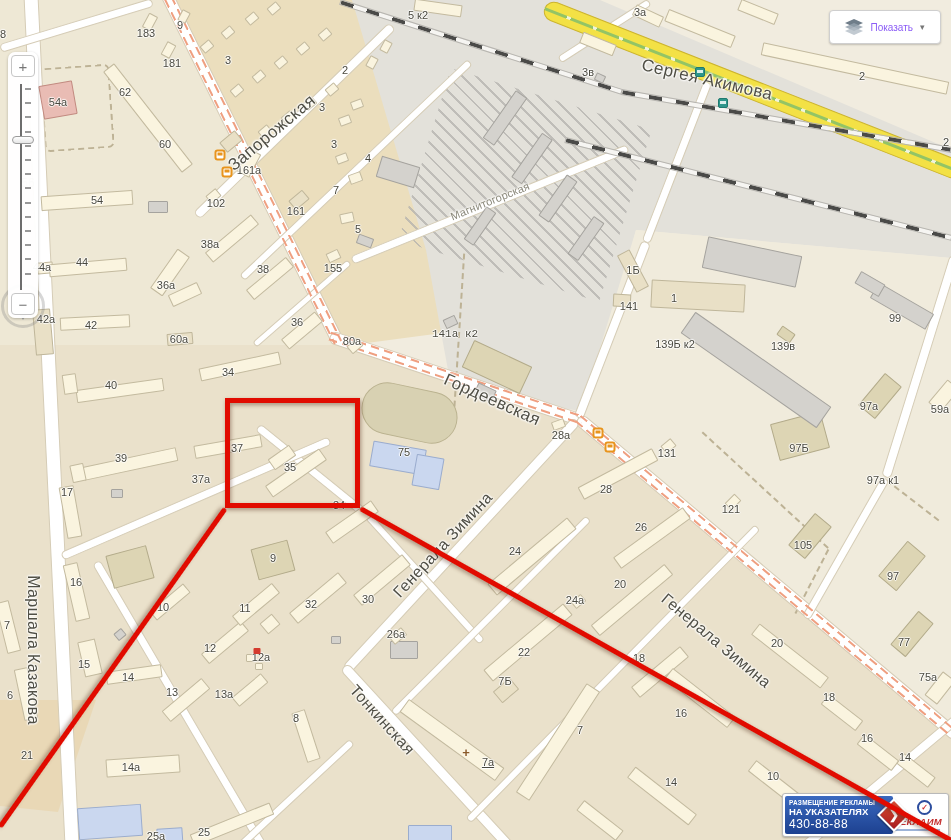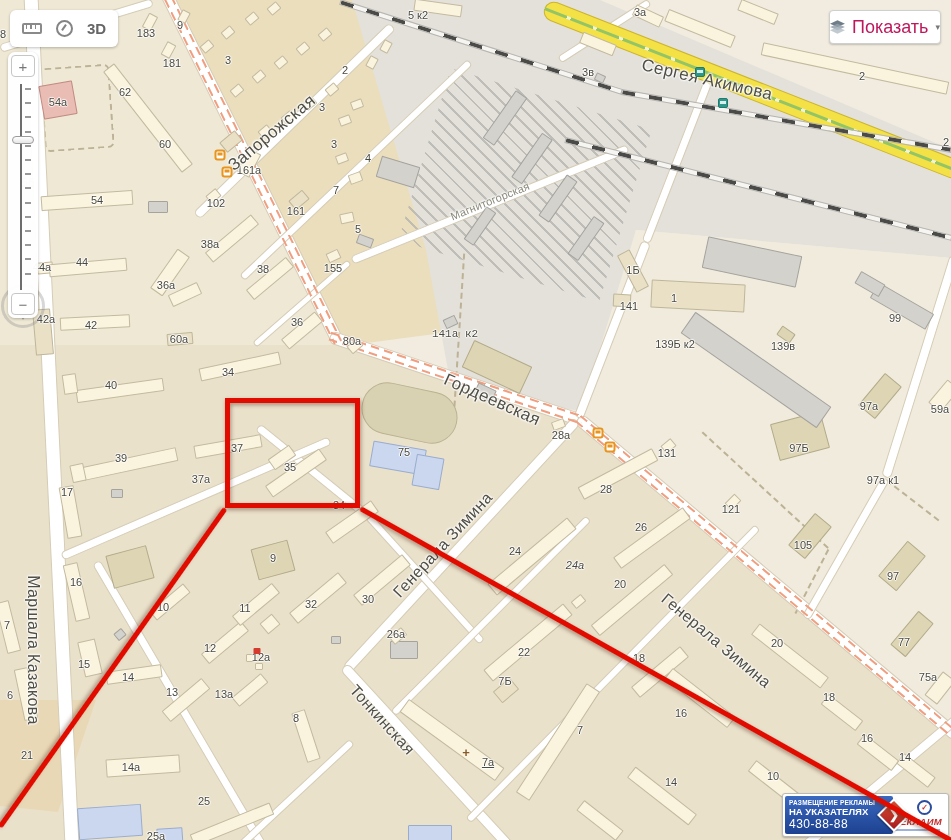--- a/index.html
+++ b/index.html
@@ -61,21 +61,21 @@
   .zhandle{position:absolute;left:4px;top:84px;width:22px;height:8px;background:linear-gradient(#fff,#e6e6e6);
     border:1px solid #9b9b9b;border-radius:4px;cursor:grab;box-sizing:border-box}
   .compass{position:absolute;left:1px;top:284px;width:44px;height:44px;border:3px solid rgba(140,140,140,.35);
     border-radius:50%;box-sizing:border-box;z-index:79;display:flex;align-items:center;justify-content:center;
     flex-direction:column;cursor:pointer}
   .c-up{width:0;height:0;border-left:8px solid rgba(0,0,0,0);border-right:8px solid rgba(0,0,0,0);border-bottom:15px solid #3c3c3c}
   .c-dn{width:0;height:0;border-left:8px solid rgba(0,0,0,0);border-right:8px solid rgba(0,0,0,0);border-top:13px solid #ababab}
   .showbtn{position:absolute;left:829px;top:10px;width:112px;height:34px;background:#fff;border:1px solid #cfcfcf;
     border-radius:4px;box-shadow:0 1px 2px rgba(0,0,0,.2);display:flex;align-items:center;justify-content:center;
     gap:7px;z-index:80;cursor:pointer;box-sizing:border-box}
-  .show-label{font-size:18px;color:#be185d}
+  .show-label{font-size:10px;color:#8b5cf6}
   .show-caret{font-size:9px;color:#777}
 
   .ad{position:absolute;left:782px;top:793px;width:167px;height:44px;background:#fff;border:1px solid #b9b9b9;
     border-radius:3px;box-shadow:0 1px 2px rgba(0,0,0,.25);display:flex;padding:2px;box-sizing:border-box;z-index:60;cursor:pointer}
   .ad-blue{position:relative;width:108px;background:linear-gradient(#3a69c0,#1d4190);border-radius:2px;color:#fff;
     display:flex;flex-direction:column;justify-content:center;padding:2px 4px;box-sizing:border-box}
   .ad-l1{font-size:6.5px;font-weight:bold;letter-spacing:.2px;white-space:nowrap}
   .ad-l2{font-size:9.5px;font-weight:bold;white-space:nowrap}
   .ad-l3{font-size:12px;font-weight:normal;letter-spacing:.5px}
   .ad-diamond{position:absolute;right:-13px;top:7px;width:24px;height:24px;background:linear-gradient(135deg,#d94b30,#a71d20);
@@ -338,34 +338,34 @@
       <div class="hn" style="left: 128px; top: 677px;">14</div>
       <div class="hn" style="left: 172px; top: 692px;">13</div>
       <div class="hn" style="left: 224px; top: 694px;">13а</div>
       <div class="hn" style="left: 210px; top: 648px;">12</div>
       <div class="hn" style="left: 245px; top: 608px;">11</div>
       <div class="hn" style="left: 163px; top: 607px;">10</div>
       <div class="hn" style="left: 10px; top: 695px;">6</div>
       <div class="hn" style="left: 7px; top: 625px;">7</div>
       <div class="hn" style="left: 27px; top: 755px;">21</div>
       <div class="hn" style="left: 131px; top: 767px;">14а</div>
-      <div class="hn" style="left: 204px; top: 801px; text-align: right;">25</div>
+      <div class="hn" style="left: 204px; top: 832px; text-align: right;">25</div>
       <div class="hn" style="left: 156px; top: 836px;">25а</div>
       <div class="hn" style="left: 261px; top: 657px;">12а</div>
       <div class="hn" style="left: 296px; top: 718px;">8</div>
       <div class="hn" style="left: 273px; top: 558px;">9</div>
       <div class="hn" style="left: 311px; top: 604px;">32</div>
       <div class="hn" style="left: 368px; top: 599px;">30</div>
       <div class="hn" style="left: 396px; top: 634px;">26а</div>
       <div class="hn" style="left: 524px; top: 652px;">22</div>
       <div class="hn" style="left: 505px; top: 681px;">7Б</div>
       <div class="hn" style="left: 488px; top: 762px; text-decoration: underline;">7а</div>
       <div class="hn" style="left: 580px; top: 730px;">7</div>
       <div class="hn" style="left: 515px; top: 551px;">24</div>
-      <div class="hn" style="left: 575px; top: 565px; font-style: italic;">24а</div>
+      <div class="hn" style="left: 575px; top: 600px;">24а</div>
       <div class="hn" style="left: 620px; top: 584px;">20</div>
       <div class="hn" style="left: 641px; top: 527px;">26</div>
       <div class="hn" style="left: 606px; top: 489px;">28</div>
       <div class="hn" style="left: 561px; top: 435px;">28а</div>
       <div class="hn" style="left: 639px; top: 658px;">18</div>
       <div class="hn" style="left: 777px; top: 643px;">20</div>
       <div class="hn" style="left: 829px; top: 697px;">18</div>
       <div class="hn" style="left: 867px; top: 738px;">16</div>
       <div class="hn" style="left: 905px; top: 757px;">14</div>
       <div class="hn" style="left: 773px; top: 776px;">10</div>
@@ -391,25 +391,20 @@
       <div class="hn" style="left: 640px; top: 12px;">3а</div>
       <div class="hn" style="left: 418px; top: 15px;">5 к2</div>
       <div class="hn" style="left: 588px; top: 72px;">3в</div>
       <div class="hn" style="left: 862px; top: 76px;">2</div>
       <div class="hn" style="left: 946px; top: 142px;">2</div>
       <div class="red-rect" style="left: 225px; top: 398px; width: 135px; height: 110px; border-color: rgb(225, 11, 0);"></div>
       <div class="red-line" style="left: -82.2749px; top: 664.5px; width: 389.55px; height: 5px; transform: rotate(125.281deg); background: rgb(225, 11, 0);"></div>
       <div class="red-line" style="left: 316.566px; top: 671.5px; width: 677.868px; height: 5px; transform: rotate(29.3255deg); background: rgb(225, 11, 0);"></div>
     </div>
 
-  <div class="toolbar">
-    <span class="icon-ruler"></span>
-    <span class="icon-pano"></span>
-    <span class="lbl-3d">3D</span>
-  </div>
 
   <div class="zoomer">
     <div class="zbtn" style="top:3px">+</div>
     <div class="zline"></div>
     <div class="zticks"></div>
     <div class="zhandle"></div>
     <div class="zbtn" style="top:241px">−</div>
   </div>
 
   <div class="compass">

